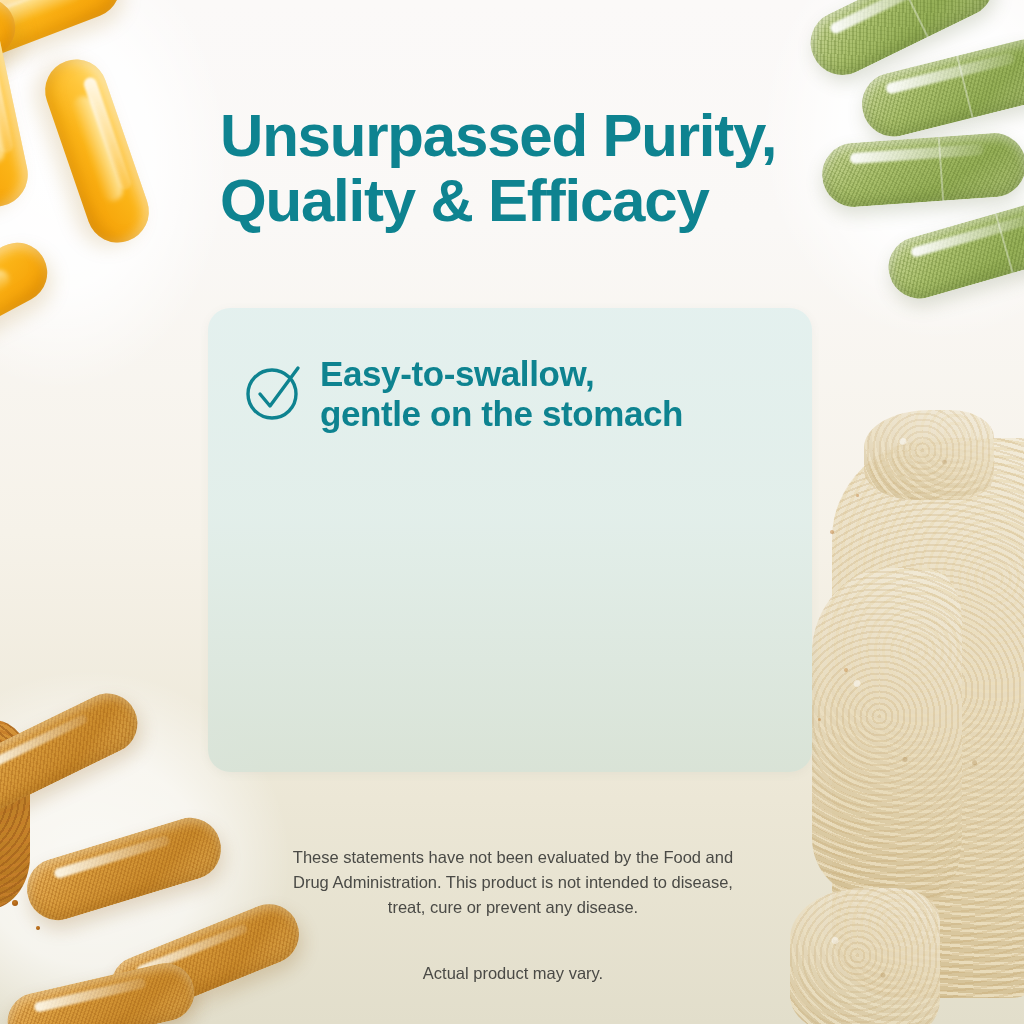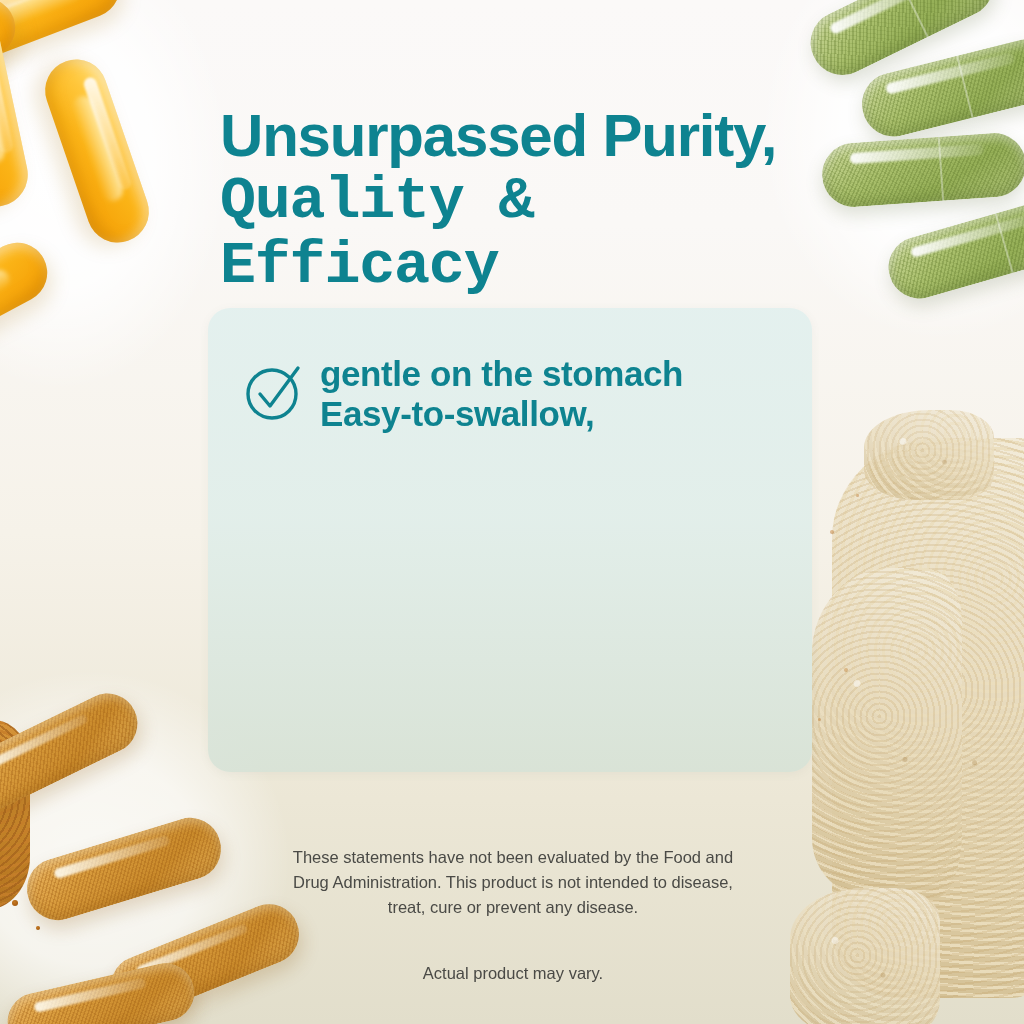--- a/index.html
+++ b/index.html
@@ -79,21 +79,21 @@
     position:absolute;border-radius:50%;
     background:radial-gradient(circle at 40% 35%,#C87A22,#A85E12 70%,#8E4C0B 100%);
   }
 
   
   .headline{
     position:absolute;left:220px;top:104px;width:620px;
     color:#0E8390;font-weight:700;font-size:60px;line-height:1.08;
     letter-spacing:-1.2px;
   }
-  .headline .l2{display:block;font-family:Liberation Mono, monospace;}
+  .headline .l2{display:block;}
 
   
   .card{
     position:absolute;left:208px;top:308px;width:604px;height:464px;
     border-radius:22px;
     background:linear-gradient(180deg,rgba(226,240,238,.92) 0%,rgba(224,238,234,.90) 45%,rgba(214,226,214,.88) 100%);
     box-shadow:0 2px 10px rgba(120,130,120,.07);
   }
   .rows{position:absolute;left:36px;top:44px;right:24px;}
   .row{display:flex;align-items:flex-start;margin-bottom:34px;}
@@ -202,22 +202,22 @@
 
 
       <div class="row">
         <span class="checkwrap">
           <svg width="62" height="62" viewBox="0 0 62 62" fill="none">
             <circle cx="28" cy="34" r="24" stroke="#0E8390" stroke-width="3.4"></circle>
             <path d="M16 34 L26 46 L54 8" stroke="#0E8390" stroke-width="3.4" stroke-linecap="round" stroke-linejoin="round" fill="none"></path>
           </svg>
         </span>
         <span class="rowtext">
+          <span class="ln">Easy-to-swallow,</span>
           <span class="ln">gentle on the stomach</span>
-          <span class="ln">Easy-to-swallow,</span>
         </span>
       </div>
 
 
     </div>
   </div>
 
   <div class="disclaimer">
     <span class="ln">These statements have not been evaluated by the Food and</span>
     <span class="ln">Drug Administration. This product is not intended to disease,</span>

